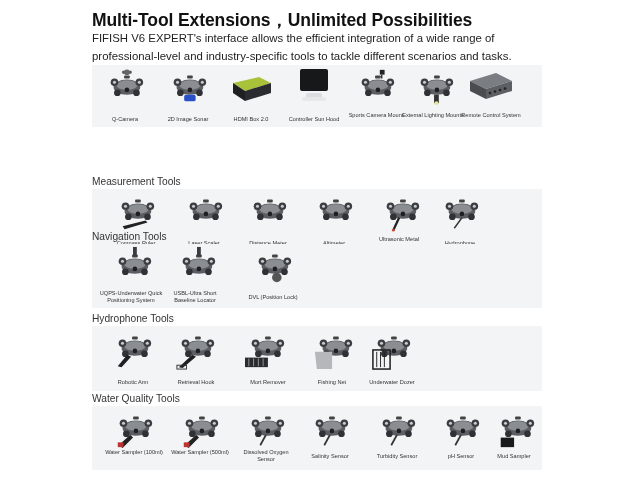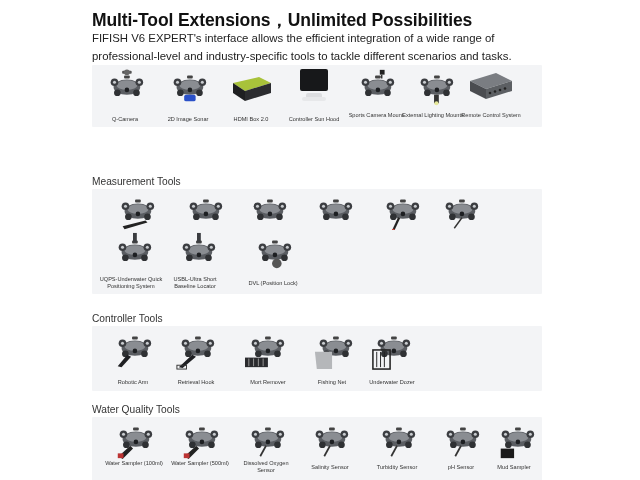--- a/index.html
+++ b/index.html
@@ -245,20 +245,21 @@
     <circle cx="22" cy="21" r="2.4" fill="#1d1f22"></circle>
     <rect x="19" y="6" width="6" height="3" rx="1" fill="#444"></rect>
                 <line x1="22" y1="25" x2="14" y2="36" stroke="#333" stroke-width="1.5"></line>
               </svg>
             </div>
             <div class="cap" style="top: 49px;">Hydrophone</div>
           </div>
         </div>
       </div>
       <div class="section" style="top: 230px;">
+        <div class="sec-label">Navigation Tools</div>
         <div class="panel" style="height: 64px;">
           <div class="item" style="left: 9px; top: 2px; width: 60px; height: 60px;">
             <div class="pic" style="width: 40px;">
               <svg width="44" height="42" viewBox="-2 -3 44 44">
     <ellipse cx="22" cy="18" rx="14" ry="8" fill="#5a5d62"></ellipse>
     <ellipse cx="22" cy="16" rx="11" ry="5" fill="#8a8d92"></ellipse>
     <circle cx="9" cy="13" r="4" fill="#3b3d41"></circle>
                 <circle cx="9" cy="13" r="1.6" fill="#c9ccd0"></circle>
     <circle cx="35" cy="13" r="4" fill="#3b3d41"></circle>
                 <circle cx="35" cy="13" r="1.6" fill="#c9ccd0"></circle>
@@ -303,21 +304,21 @@
     <circle cx="22" cy="21" r="2.4" fill="#1d1f22"></circle>
     <rect x="19" y="6" width="6" height="3" rx="1" fill="#444"></rect>
                 <circle cx="24" cy="30" r="5" fill="#555"></circle>
               </svg>
             </div>
             <div class="cap" style="top: 48px;">DVL (Position Lock)</div>
           </div>
         </div>
       </div>
       <div class="section" style="top: 312px;">
-        <div class="sec-label">Controller Tools</div>
+        <div class="sec-label">Hydrophone Tools</div>
         <div class="panel" style="height: 65px;">
           <div class="item" style="left: 11px; top: 2px; width: 60px; height: 61px;">
             <div class="pic" style="width: 44px;">
               <svg width="44" height="42" viewBox="-2 -3 44 44">
     <ellipse cx="22" cy="18" rx="14" ry="8" fill="#5a5d62"></ellipse>
     <ellipse cx="22" cy="16" rx="11" ry="5" fill="#8a8d92"></ellipse>
     <circle cx="9" cy="13" r="4" fill="#3b3d41"></circle>
                 <circle cx="9" cy="13" r="1.6" fill="#c9ccd0"></circle>
     <circle cx="35" cy="13" r="4" fill="#3b3d41"></circle>
                 <circle cx="35" cy="13" r="1.6" fill="#c9ccd0"></circle>
@@ -409,21 +410,21 @@
                   <line x1="4" y1="22" x2="4" y2="38"></line>
                   <line x1="8" y1="22" x2="8" y2="38"></line>
                   <line x1="12" y1="22" x2="12" y2="38"></line>
                 </g>
               </svg>
             </div>
             <div class="cap" style="top: 51px;">Underwater Dozer</div>
           </div>
         </div>
       </div>
-      <div class="section" style="top: 403px;">
+      <div class="section" style="top: 392px;">
         <div class="sec-label">Water Quality Tools</div>
         <div class="panel" style="height: 64px;">
           <div class="item" style="left: 12px; top: 2px; width: 60px; height: 60px;">
             <div class="pic" style="width: 44px;">
               <svg width="44" height="42" viewBox="-2 -3 44 44">
     <ellipse cx="22" cy="18" rx="14" ry="8" fill="#5a5d62"></ellipse>
     <ellipse cx="22" cy="16" rx="11" ry="5" fill="#8a8d92"></ellipse>
     <circle cx="9" cy="13" r="4" fill="#3b3d41"></circle>
                 <circle cx="9" cy="13" r="1.6" fill="#c9ccd0"></circle>
     <circle cx="35" cy="13" r="4" fill="#3b3d41"></circle>

